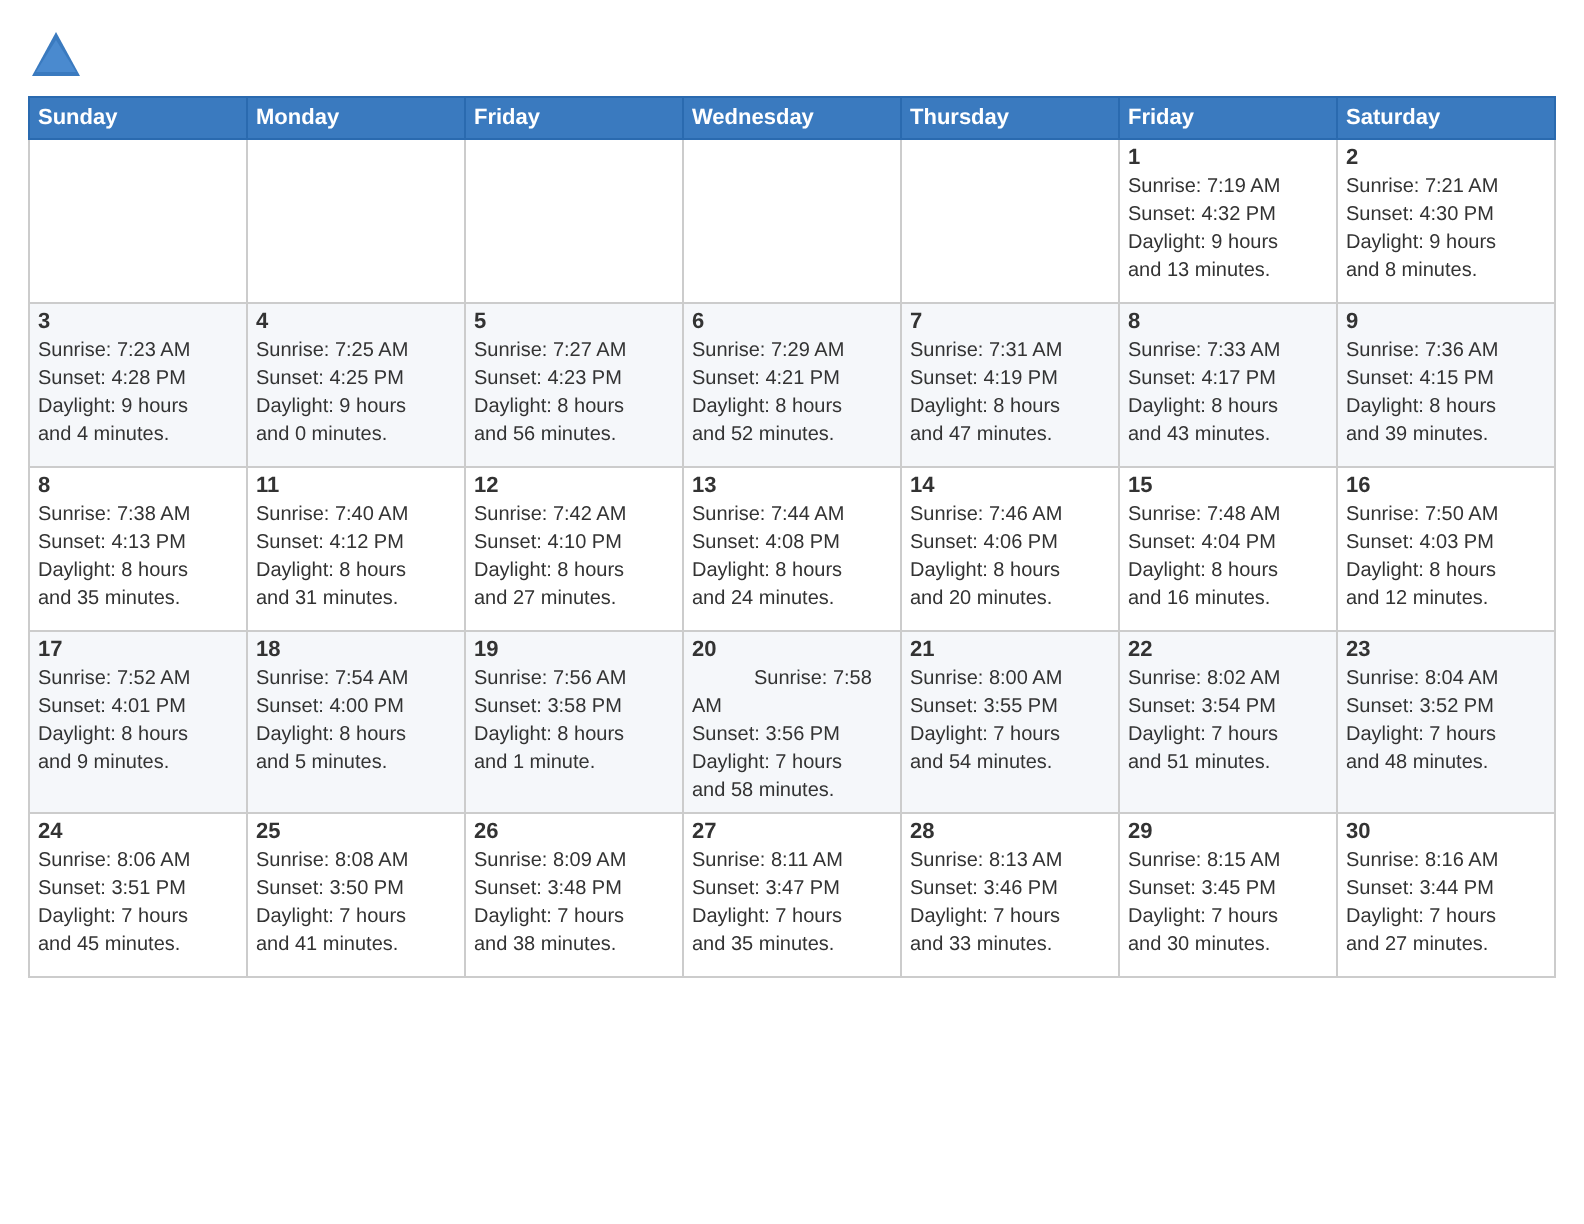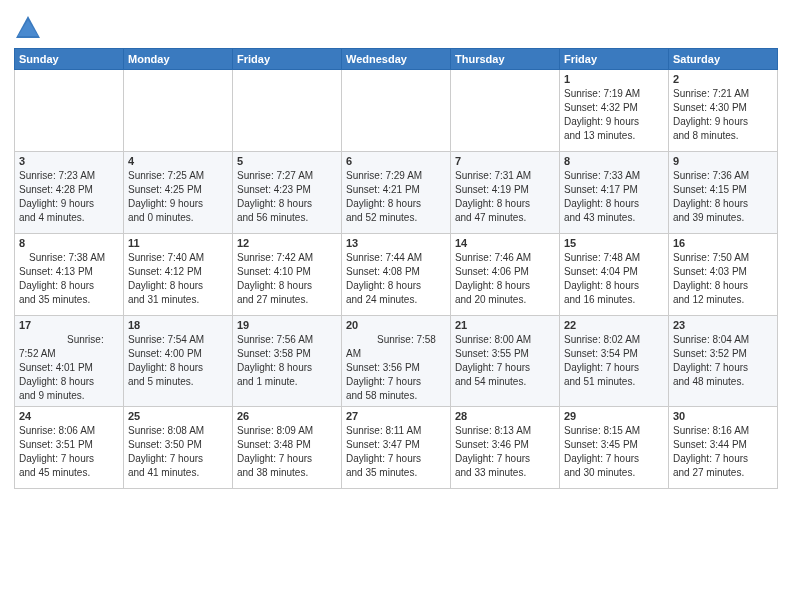--- a/index.html
+++ b/index.html
@@ -174,21 +174,21 @@
           <td><span class="day-num">8</span><span class="day-info" style="white-space: pre-line; margin-top: 24px;">Sunrise: 7:33 AM
 Sunset: 4:17 PM
 Daylight: 8 hours
 and 43 minutes.</span></td>
           <td><span class="day-num">9</span><span class="day-info" style="white-space: pre-line;">Sunrise: 7:36 AM
 Sunset: 4:15 PM
 Daylight: 8 hours
 and 39 minutes.</span></td>
         </tr>
         <tr>
-          <td><span class="day-num">8</span><span class="day-info" style="white-space: pre-line; margin-left: 10px;">Sunrise: 7:38 AM
+          <td><span class="day-num">8</span><span class="day-info" style="white-space: pre-line;">Sunrise: 7:38 AM
 Sunset: 4:13 PM
 Daylight: 8 hours
 and 35 minutes.</span></td>
           <td><span class="day-num">11</span><span class="day-info" style="white-space: pre-line;">Sunrise: 7:40 AM
 Sunset: 4:12 PM
 Daylight: 8 hours
 and 31 minutes.</span></td>
           <td><span class="day-num">12</span><span class="day-info" style="white-space: pre-line;">Sunrise: 7:42 AM
 Sunset: 4:10 PM
 Daylight: 8 hours
@@ -204,21 +204,21 @@
           <td><span class="day-num">15</span><span class="day-info" style="white-space: pre-line;">Sunrise: 7:48 AM
 Sunset: 4:04 PM
 Daylight: 8 hours
 and 16 minutes.</span></td>
           <td><span class="day-num">16</span><span class="day-info" style="white-space: pre-line;">Sunrise: 7:50 AM
 Sunset: 4:03 PM
 Daylight: 8 hours
 and 12 minutes.</span></td>
         </tr>
         <tr>
-          <td><span class="day-num">17</span><span class="day-info" style="white-space: pre-line; margin-left: 48px;">Sunrise: 7:52 AM
+          <td><span class="day-num">17</span><span class="day-info" style="white-space: pre-line;">Sunrise: 7:52 AM
 Sunset: 4:01 PM
 Daylight: 8 hours
 and 9 minutes.</span></td>
           <td><span class="day-num">18</span><span class="day-info" style="white-space: pre-line;">Sunrise: 7:54 AM
 Sunset: 4:00 PM
 Daylight: 8 hours
 and 5 minutes.</span></td>
           <td><span class="day-num">19</span><span class="day-info" style="white-space: pre-line;">Sunrise: 7:56 AM
 Sunset: 3:58 PM
 Daylight: 8 hours

